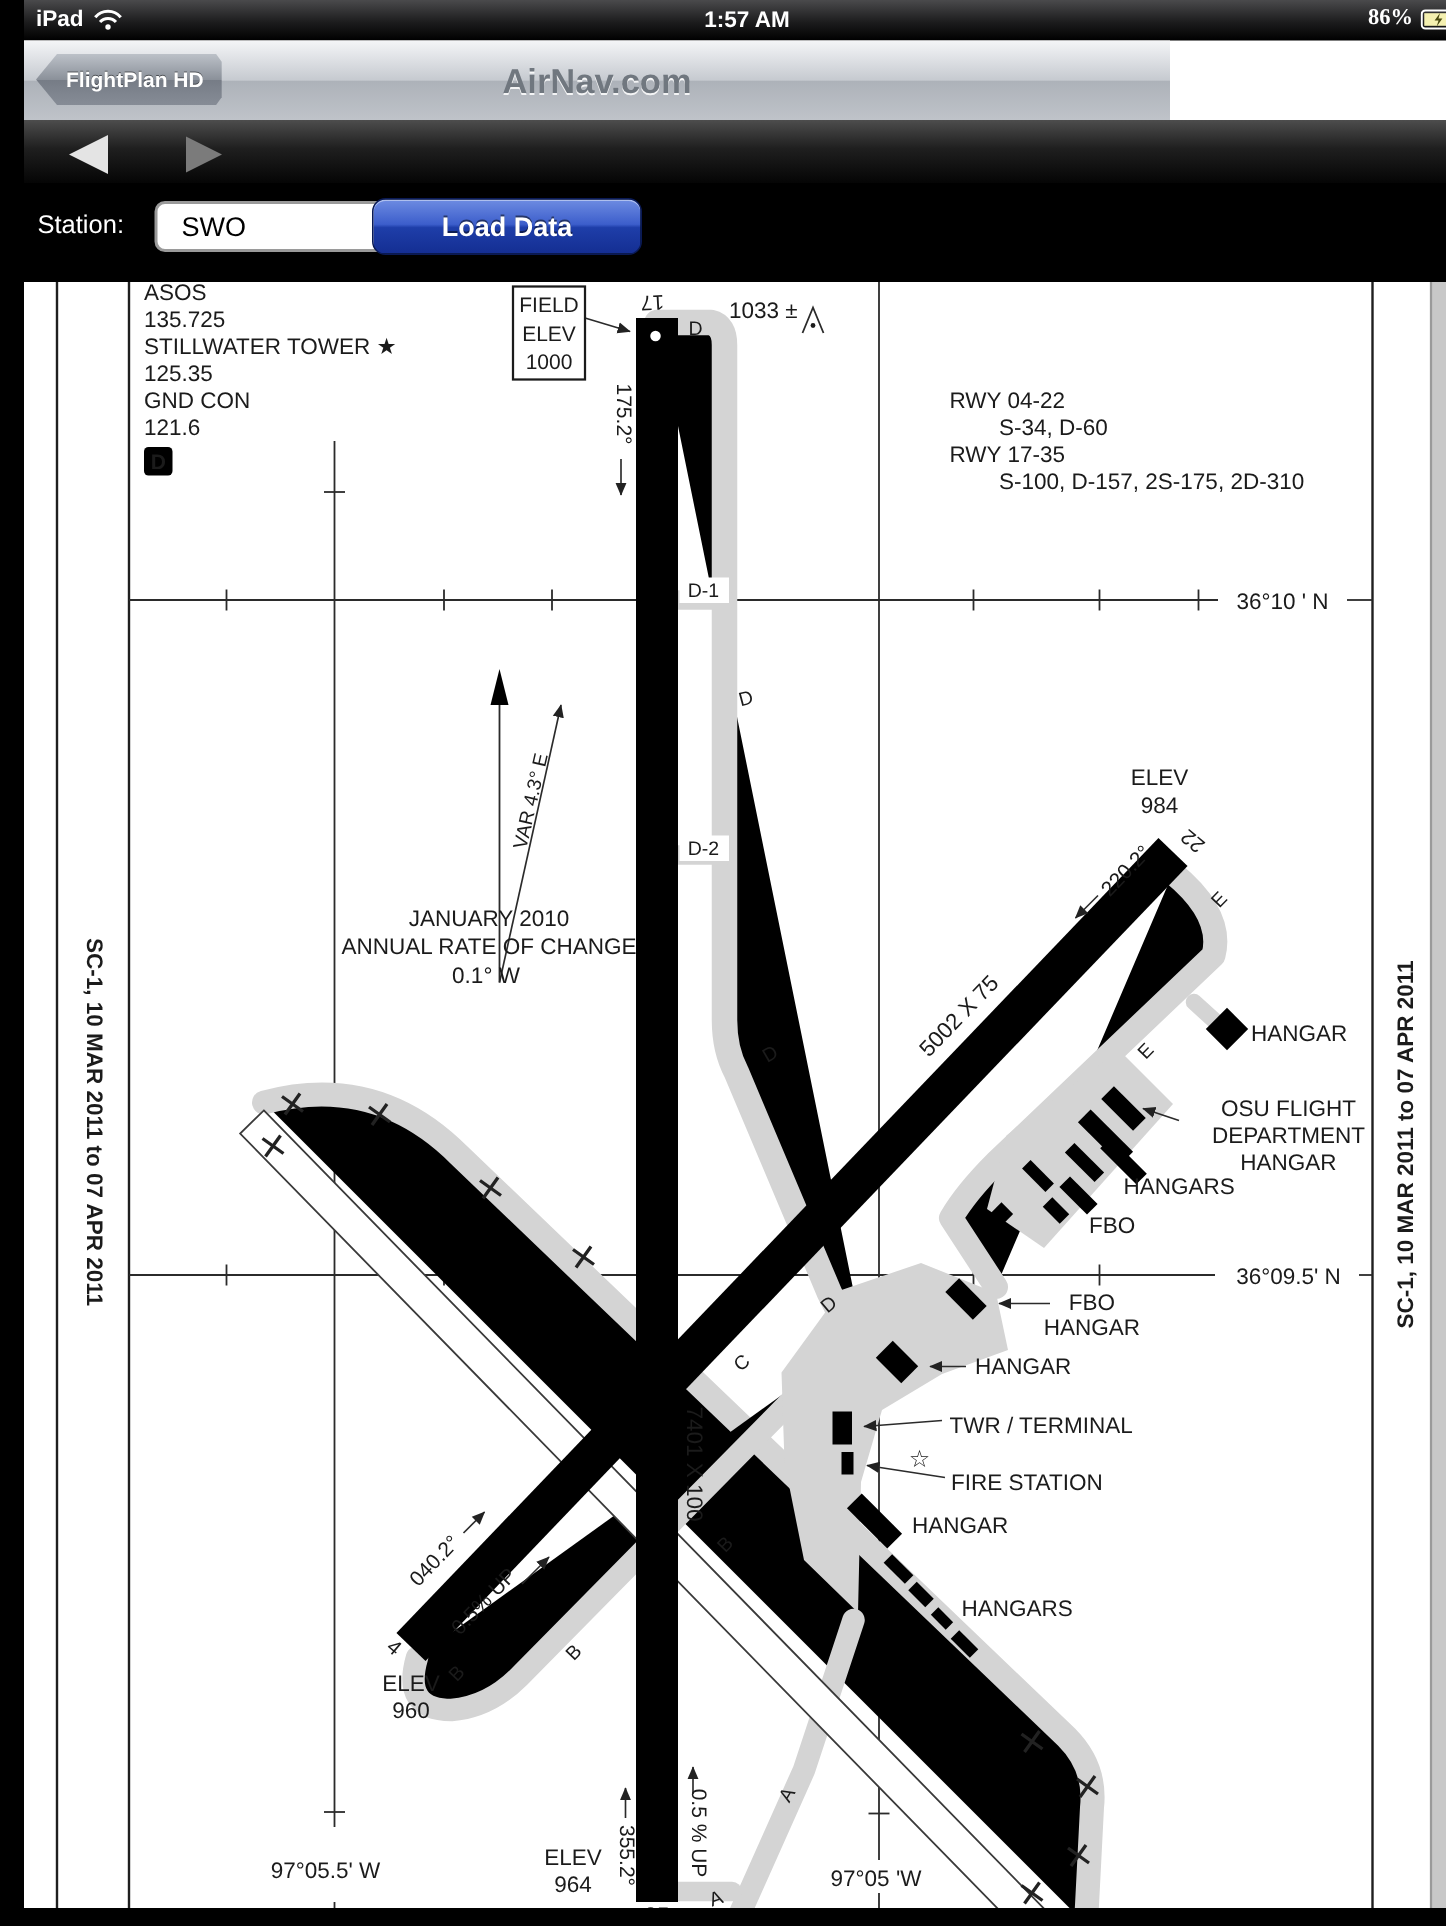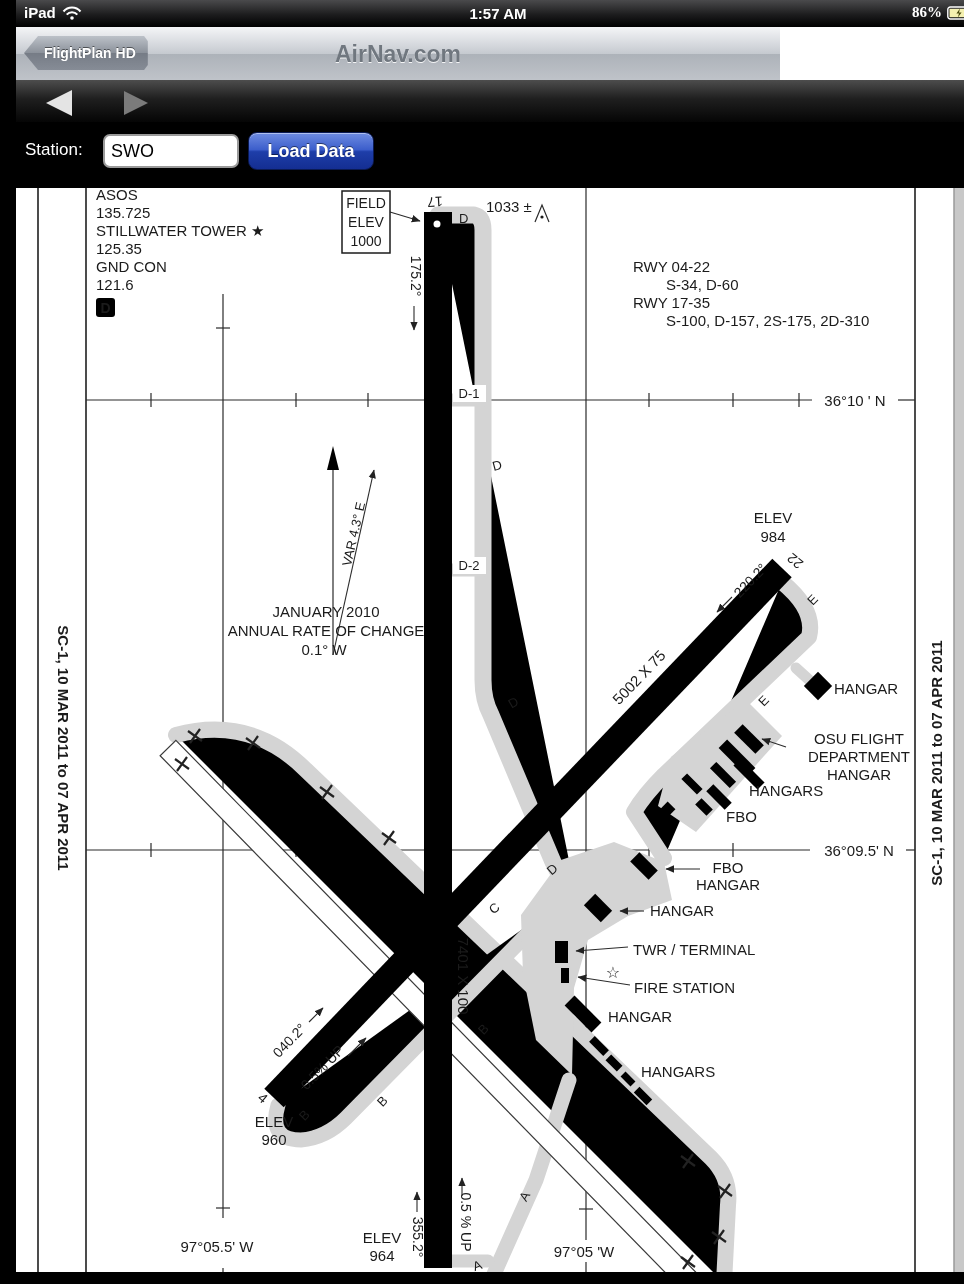--- a/index.html
+++ b/index.html
@@ -25,22 +25,22 @@
   .toolbar{position:absolute;left:0;top:80px;width:964px;height:42px;
     background:linear-gradient(#4d4d4d,#1f1f1f 45%,#050505);}
   .tri-back{position:absolute;left:30px;top:10px;width:0;height:0;
     border-top:13px solid transparent;border-bottom:13px solid transparent;border-right:26px solid #e4e4e4;}
   .tri-fwd{position:absolute;left:108px;top:11px;width:0;height:0;
     border-top:12px solid transparent;border-bottom:12px solid transparent;border-left:24px solid #7b7b7b;}
   
   .station-bar{position:absolute;left:0;top:122px;width:964px;height:66px;background:#000;}
   .station-label{position:absolute;left:9px;top:18px;font-size:17px;color:#fff;}
   .station-input{position:absolute;left:87px;top:12px;width:120px;height:30px;border:2px solid #9a9a9a;
-    border-radius:7px;background:#fff;font-size:18px;padding:0 6px;color:#000;font-family:"Liberation Sans",sans-serif;}
-  .load-btn{position:absolute;left:232px;top:10px;width:126px;height:38px;border:1px solid #0a1a55;border-radius:9px;
+    border-radius:7px;background:#fff;font-size:18px;padding:0 16px;color:#000;font-family:"Liberation Sans",sans-serif;}
+  .load-btn{position:absolute;left:232px;top:10px;width:180px;height:38px;border:1px solid #0a1a55;border-radius:9px;
     background:linear-gradient(#6e8ce2,#3c5ecb 46%,#1e3ea9 52%,#142e92);
     color:#fff;font-size:18px;font-weight:bold;text-shadow:0 -1px 0 rgba(0,0,0,.5);
     box-shadow:inset 0 1px 0 rgba(255,255,255,.45);font-family:"Liberation Sans",sans-serif;}
   
   .diagram{position:absolute;left:0;top:188px;width:964px;height:833px;background:#fff;}
   .bottom-bar{position:absolute;left:0;top:1272px;width:964px;height:12px;background:#000;}
   .t{font-family:"Liberation Sans",sans-serif;fill:#1b1b1b;}
   .s15{font-size:15px;} .s14{font-size:14px;} .s13{font-size:13px;} .s16{font-size:16px;}
   .b{font-weight:bold;} .mid{text-anchor:middle;}
   .ln{stroke:#2b2b2b;stroke-width:1.2;fill:none;}

